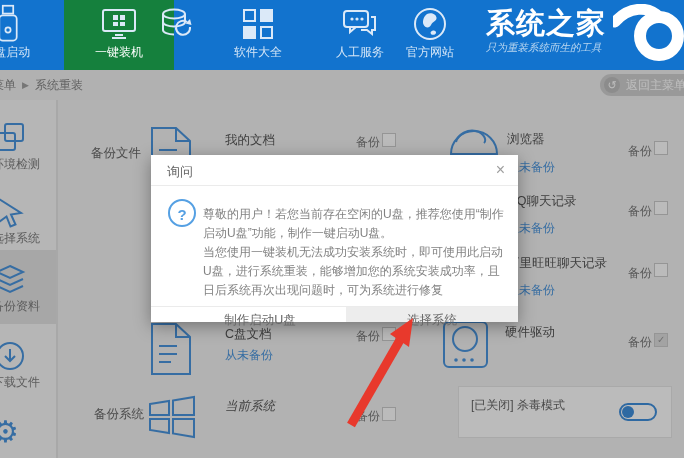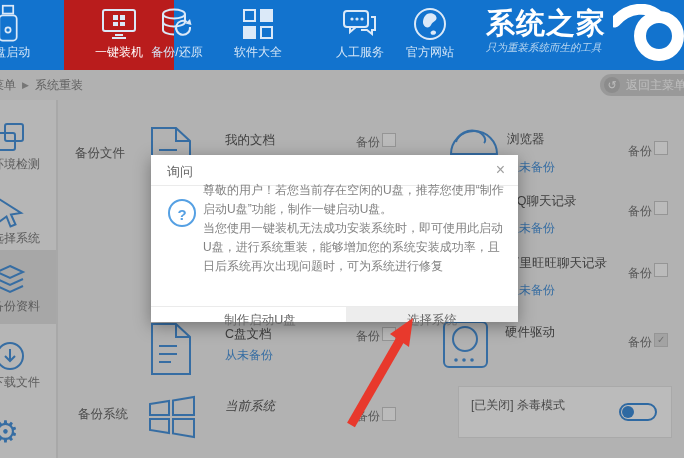--- a/index.html
+++ b/index.html
@@ -2,21 +2,21 @@
 <html><head>
 <meta charset="utf-8">
 <style>
   html,body{margin:0;padding:0;background:#555;}
   *{box-sizing:border-box;font-family:"Liberation Sans","DejaVu Sans",sans-serif;}
   .app{position:relative;width:684px;height:458px;overflow:hidden;background:#f0f0f0;margin:0 auto;}
 
   
   .toolbar{position:absolute;left:0;top:0;width:684px;height:70px;background:#1273ce;z-index:1;}
   .nav-item{position:absolute;top:0;height:70px;text-align:center;}
-  .nav-item.active{background:#b91c1c;}
+  .nav-item.active{background:#15803d;}
   .nav-icon{position:absolute;left:50%;top:7px;transform:translateX(-50%);width:40px;height:34px;display:flex;align-items:center;justify-content:center;}
   .nav-label{position:absolute;left:0;right:0;top:44px;font-size:12px;color:#d5e6f7;white-space:nowrap;}
   .brand{position:absolute;left:486px;top:8px;width:130px;}
   .brand-title{font-size:29px;font-weight:800;color:#ffffff;letter-spacing:1px;line-height:30px;white-space:nowrap;}
   .brand-tagline{font-size:10.5px;color:#b9d6f0;margin-top:3px;white-space:nowrap;font-style:italic;}
   .brand-mark{position:absolute;left:613px;top:4px;width:80px;height:62px;}
 
   
   .crumbbar{position:absolute;left:0;top:70px;width:684px;height:30px;background:#efefef;}
   .crumb{position:absolute;left:-8px;top:7px;font-size:12px;color:#848484;white-space:nowrap;}
@@ -27,41 +27,41 @@
   
   .sidebar{position:absolute;left:0;top:100px;width:58px;height:358px;background:#f6f6f6;border-right:2px solid #e3e3e3;}
   .side-item{position:absolute;left:0;width:56px;height:72px;}
   .side-item.active{background:#e2e2e2;}
   .side-icon{position:absolute;left:-6px;top:14px;width:32px;height:32px;}
   .side-label{position:absolute;left:-16px;top:48px;width:64px;text-align:center;font-size:12px;color:#7d7d7d;white-space:nowrap;}
   .side-gear{position:absolute;left:-8px;top:314px;font-size:30px;color:#4a94dc;}
 
   
   .main{position:absolute;left:60px;top:100px;width:624px;height:358px;background:#f0f0f0;}
-  .grp-label{position:absolute;font-size:12.5px;color:#666;}
+  .grp-label{position:absolute;font-size:12.5px;color:#666;margin-left:16px;}
   .it-label{position:absolute;font-size:12.5px;color:#555;white-space:nowrap;}
   .it-status{position:absolute;font-size:12px;color:#4a94dc;white-space:nowrap;text-decoration:none;cursor:pointer;}
   .bk-lbl{position:absolute;font-size:12px;color:#777;}
   .cb{position:absolute;width:14px;height:14px;border:1px solid #c9c9c9;background:#fdfdfd;}
   .cb.checked{background:#dcdcdc;}
   .cb.checked::after{content:"✓";position:absolute;left:2px;top:0px;font-size:10px;color:#9a9a9a;}
   .item-icon{position:absolute;}
   .av-box{position:absolute;left:398px;top:286px;width:214px;height:52px;background:#fdfdfd;border:1px solid #e5e5e5;}
   .av-label{position:absolute;left:12px;top:10px;font-size:12px;color:#666;white-space:nowrap;}
   .toggle{position:absolute;right:14px;top:16px;width:38px;height:18px;border:2px solid #3f8edb;border-radius:10px;background:#fff;}
   .toggle .knob{position:absolute;left:1px;top:1px;width:12px;height:12px;border-radius:50%;background:#3f8edb;}
 
   
   .dim{position:absolute;left:0;top:70px;width:684px;height:388px;background:rgba(0,0,0,0.26);z-index:5;}
   .dialog{position:absolute;left:151px;top:155px;width:367px;height:167px;background:#ffffff;box-shadow:0 4px 16px rgba(0,0,0,0.35);z-index:10;}
   .dlg-title{position:absolute;left:16px;top:8px;font-size:13px;color:#666;}
   .dlg-close{position:absolute;right:13px;top:7px;font-size:16px;color:#9e9e9e;line-height:16px;cursor:pointer;}
   .dlg-hd-line{position:absolute;left:0;top:30px;width:100%;height:1px;background:#ebebeb;}
   .dlg-q{position:absolute;left:17px;top:44px;width:28px;height:28px;border:2px solid #55a0e3;border-radius:50%;color:#55a0e3;font-size:15px;font-weight:bold;text-align:center;line-height:28px;}
-  .dlg-body{position:absolute;left:52px;top:26px;width:302px;font-size:12px;color:#828282;line-height:19px;}
+  .dlg-body{position:absolute;left:52px;top:50px;width:302px;font-size:12px;color:#828282;line-height:19px;}
   .dlg-body p{margin:0;}
   .dlg-footer{position:absolute;left:0;bottom:0;width:100%;height:16px;border-top:1px solid #ebebeb;display:flex;padding-left:23px;}
   .dlg-btn{flex:1;font-size:12.5px;color:#666;text-align:center;line-height:27px;cursor:pointer;}
   .dlg-btn.right{background:#ededed;}
   .arrow-svg{position:absolute;left:0;top:0;width:684px;height:458px;z-index:30;pointer-events:none;}
 
   svg .st{fill:none;stroke:#dbe9f8;stroke-width:2;}
   svg .sf{fill:#dbe9f8;stroke:none;}
   svg .bt{fill:none;stroke:#4a94dc;stroke-width:2;}
   svg .bf{fill:#4a94dc;stroke:none;}
@@ -98,21 +98,20 @@
     <div class="nav-item" style="left:130px;width:94px;">
       <span class="nav-icon">
         <svg width="34" height="34" viewBox="0 0 34 34">
             <ellipse class="st" cx="14" cy="7" rx="11" ry="4.5"></ellipse>
             <path class="st" d="M3 7 v8 c0 2.5 5 4.5 11 4.5 s11 -2 11 -4.5 v-8"></path>
             <path class="st" d="M3 15 v8 c0 2.5 5 4.5 11 4.5"></path>
             <path class="st" d="M30 20 a7 7 0 1 1 -3 -5"></path>
             <path class="sf" d="M30 12 l1.5 6 -6 -1.5 z"></path>
           </svg>
       </span>
-      <span class="nav-label">备份/还原</span>
     </div>
     <div class="nav-item" style="left:212px;width:92px;">
       <span class="nav-icon">
         <svg width="32" height="32" viewBox="0 0 32 32">
             <rect class="st" x="2" y="2" width="11" height="11"></rect>
             <rect class="sf" x="18" y="1" width="13" height="13"></rect>
             <rect class="sf" x="1" y="18" width="13" height="13"></rect>
             <rect class="st" x="19" y="19" width="11" height="11"></rect>
           </svg>
       </span>

